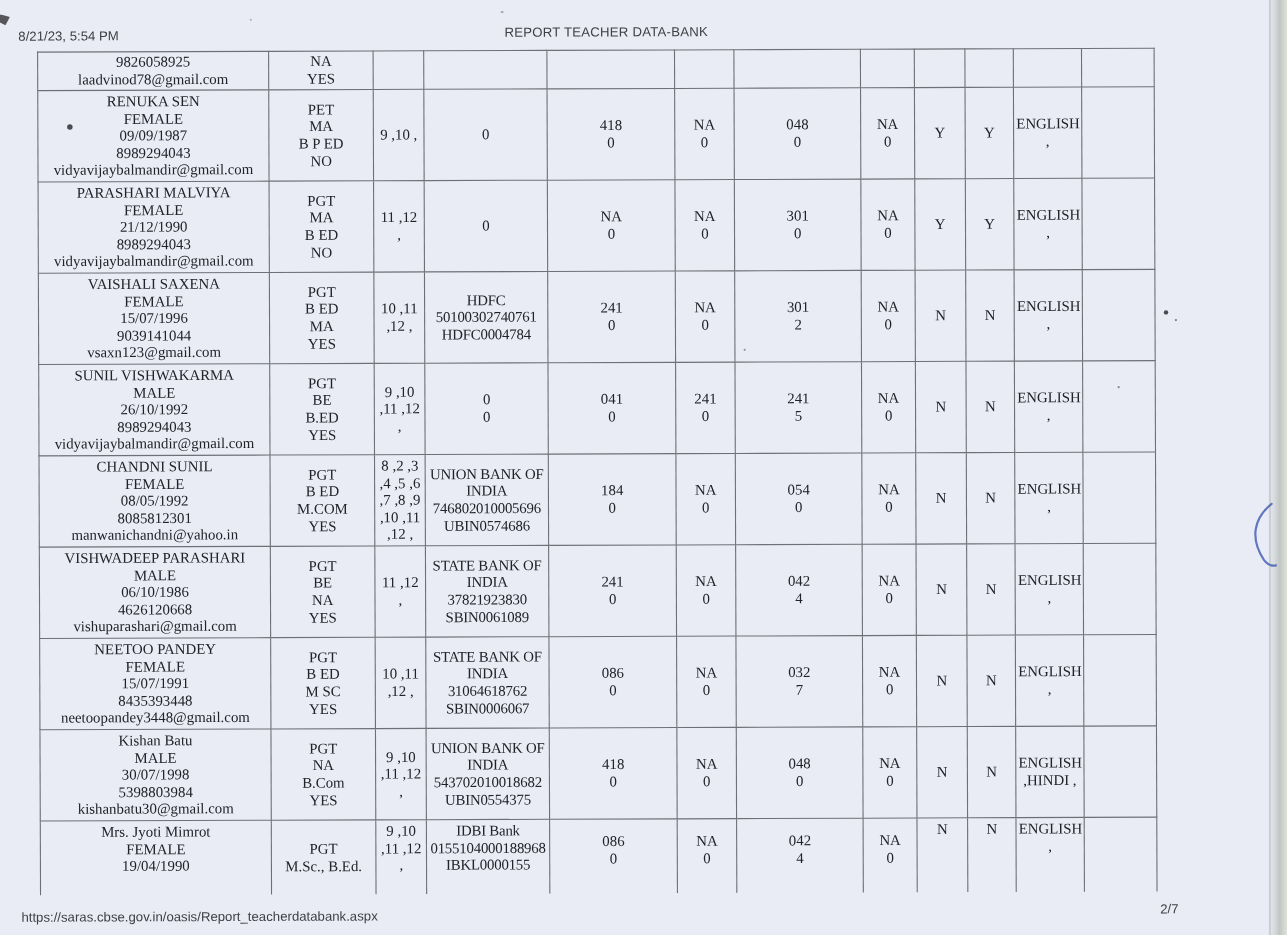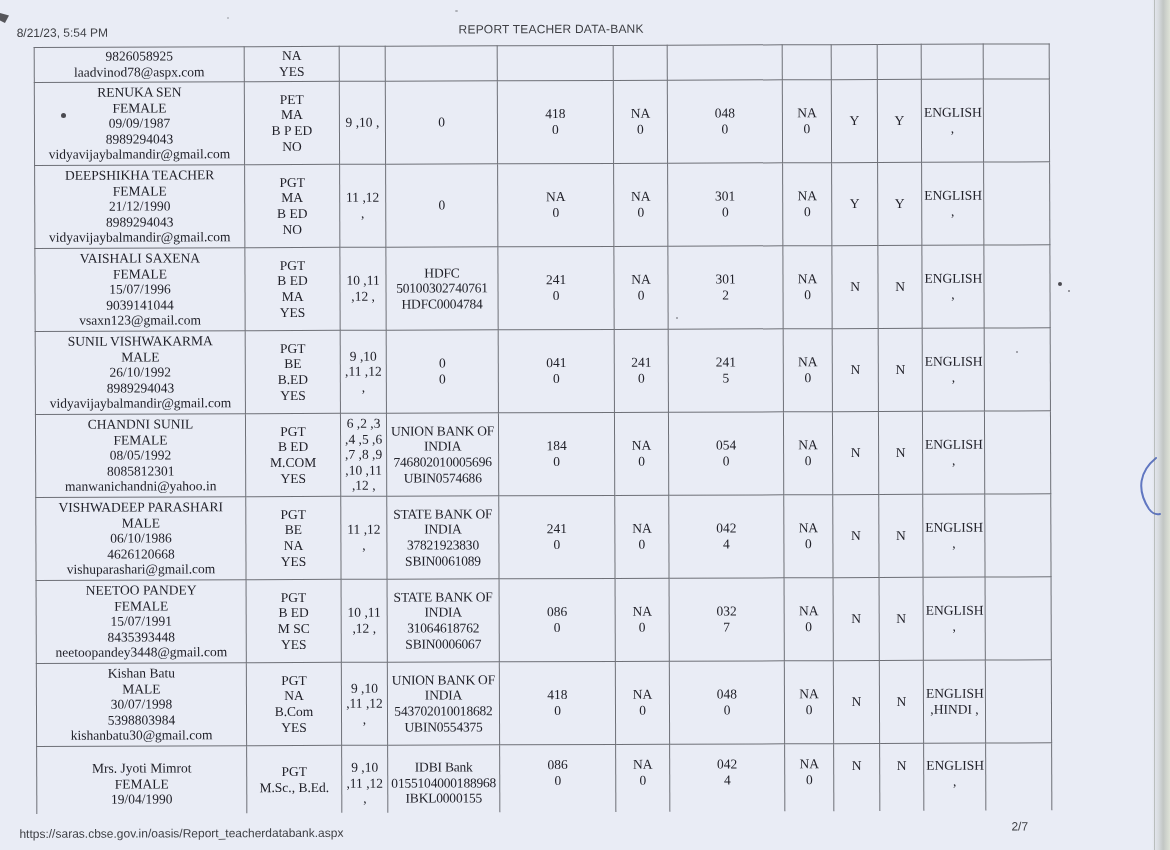--- a/index.html
+++ b/index.html
@@ -21,37 +21,37 @@
   .print-header,.print-footer{
     position:absolute;left:0;width:1170px;
     font-family:"Liberation Sans","DejaVu Sans",sans-serif;
     font-size:12px;color:var(--header_ink,#3f4045);
   }
   .print-header{top:24px;}
   .print-header .stamp{position:absolute;left:18px;top:0;}
   .print-header .title{position:absolute;left:0;width:1105px;text-align:center;top:-2px;letter-spacing:.2px;}
   .print-footer{top:821px;}
   .print-footer .url{position:absolute;left:18px;top:4px;}
-  .print-footer .pageno{position:absolute;left:1010px;width:60px;text-align:left;top:0;}
+  .print-footer .pageno{position:absolute;left:1010px;width:60px;text-align:right;top:0;}
   
   table.report{
     position:absolute;left:35px;top:45px;width:1015px;
     border-collapse:collapse;table-layout:fixed;
     color:var(--ink,#22222a);
     font-size:13.5px;
   }
   table.report td{
     border:1px solid var(--line,#6e7077);
     padding:1px 2px;text-align:center;vertical-align:middle;
     overflow:visible;
   }
   tr.cut-top{height:35px;}
   tr.row-full{height:83px;}
   tr.cut-bottom{height:67px;}
-  tr.cut-bottom td{border-bottom:none;vertical-align:top;padding-top:14px;}
+  tr.cut-bottom td{border-bottom:none;vertical-align:top;padding-top:2px;}
   tr.cut-bottom td.col-designation{padding-top:18px;}
   tr.cut-bottom td.col-num1,tr.cut-bottom td.col-num2,
   tr.cut-bottom td.col-num3,tr.cut-bottom td.col-num4{padding-top:12px;}
   .ln{line-height:15.6px;white-space:nowrap;min-height:15.6px;}
   td.col-bank .ln{letter-spacing:-.2px;}
   
   .scan-edge{
     position:absolute;top:0;right:0;width:18px;height:850px;z-index:5;
     background:linear-gradient(90deg, rgba(150,155,140,0) 0%, rgba(140,146,128,.18) 35%,
                rgba(140,146,128,.42) 62%, rgba(222,226,214,.95) 100%);
@@ -88,21 +88,21 @@
           <col style="width:49px">
           <col style="width:46px">
         <col style="width:44px">
           <col style="width:62px">
           <col style="width:66px">
       </colgroup>
       <tbody>
           <tr class="cut-top">
             <td class="col-identity">
               <div class="ln">9826058925</div>
-              <div class="ln">laadvinod78@aspx.com</div>
+              <div class="ln">laadvinod78@gmail.com</div>
             </td>
             <td class="col-designation">
               <div class="ln">NA</div>
               <div class="ln">YES</div>
             </td>
             <td class="col-classes"></td>
             <td class="col-bank"></td>
             <td class="col-num1"></td>
             <td class="col-num2"></td>
             <td class="col-num3"></td>
@@ -155,21 +155,21 @@
               <div class="ln">Y</div>
             </td>
             <td class="col-languages">
               <div class="ln">ENGLISH</div>
               <div class="ln">,</div>
             </td>
             <td class="col-blank"></td>
           </tr>
           <tr class="row-full">
             <td class="col-identity">
-              <div class="ln">DEEPSHIKHA TEACHER</div>
+              <div class="ln">PARASHARI MALVIYA</div>
               <div class="ln">FEMALE</div>
               <div class="ln">21/12/1990</div>
               <div class="ln">8989294043</div>
               <div class="ln">vidyavijaybalmandir@gmail.com</div>
             </td>
             <td class="col-designation">
               <div class="ln">PGT</div>
               <div class="ln">MA</div>
               <div class="ln">B ED</div>
               <div class="ln">NO</div>
@@ -319,21 +319,21 @@
               <div class="ln">8085812301</div>
               <div class="ln">manwanichandni@yahoo.in</div>
             </td>
             <td class="col-designation">
               <div class="ln">PGT</div>
               <div class="ln">B ED</div>
               <div class="ln">M.COM</div>
               <div class="ln">YES</div>
             </td>
             <td class="col-classes">
-              <div class="ln">6 ,2 ,3</div>
+              <div class="ln">8 ,2 ,3</div>
               <div class="ln">,4 ,5 ,6</div>
               <div class="ln">,7 ,8 ,9</div>
               <div class="ln">,10 ,11</div>
               <div class="ln">,12 ,</div>
             </td>
             <td class="col-bank">
               <div class="ln">UNION BANK OF</div>
               <div class="ln">INDIA</div>
               <div class="ln">746802010005696</div>
               <div class="ln">UBIN0574686</div>

